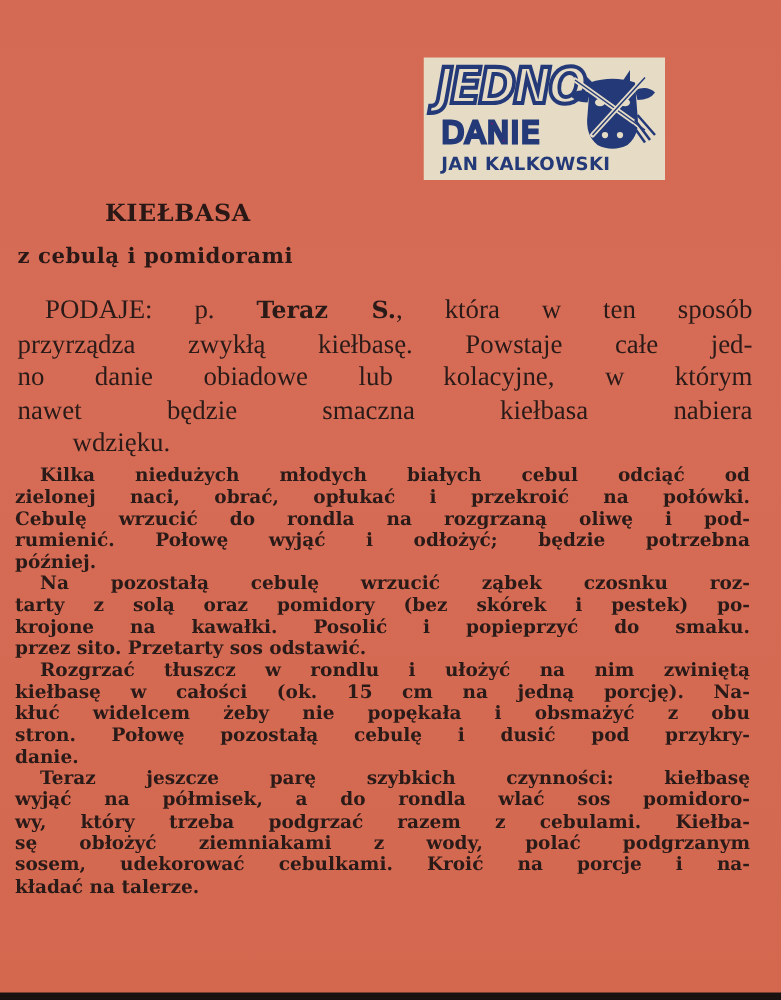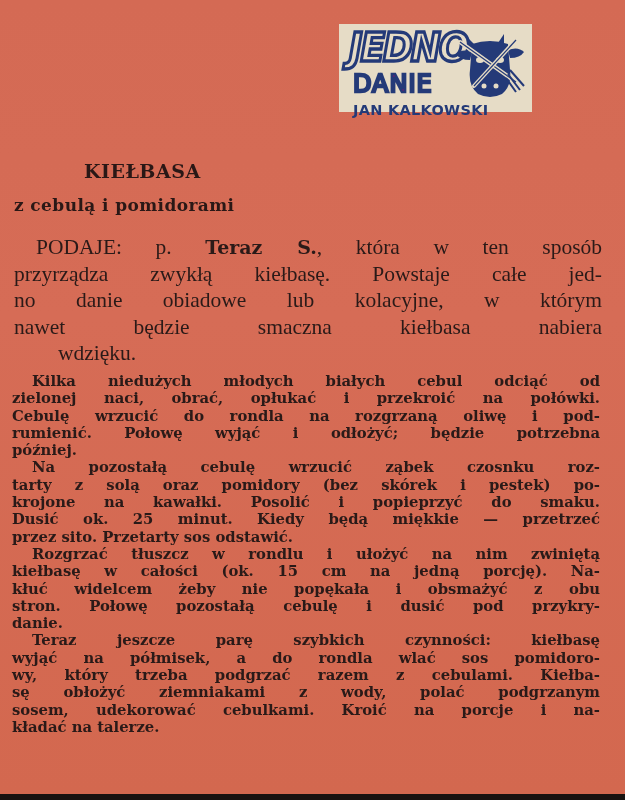--- a/index.html
+++ b/index.html
@@ -26,23 +26,23 @@
       position: absolute;
       left: 0; bottom: 0;
       width: 625px;
       height: 6px;
       background: #1a1210;
     }
     
     .logo {
       position: absolute;
       left: 339px;
-      top: 24px;
+      top: 46px;
       width: 193px;
-      height: 88px;
+      height: 98px;
       background: #e6dcc6;
       box-sizing: border-box;
       color: #243a78;
       font-family: "DejaVu Sans", sans-serif;
     }
     .logo-word1 {
       position: absolute;
       left: 10px;
       top: 6px;
       font-size: 36px;
@@ -201,21 +201,20 @@
       <span class="line indent">Kilka niedużych młodych białych cebul odciąć od</span>
       <span class="line">zielonej naci, obrać, opłukać i przekroić na połówki.</span>
       <span class="line">Cebulę wrzucić do rondla na rozgrzaną oliwę i pod-</span>
       <span class="line">rumienić. Połowę wyjąć i odłożyć; będzie potrzebna</span>
       <span class="line last">później.</span>
     </div>
     <div class="para">
       <span class="line indent">Na pozostałą cebulę wrzucić ząbek czosnku roz-</span>
       <span class="line">tarty z solą oraz pomidory (bez skórek i pestek) po-</span>
       <span class="line">krojone na kawałki. Posolić i popieprzyć do smaku.</span>
-      <span class="line">Dusić ok. 25 minut. Kiedy będą miękkie — przetrzeć</span>
       <span class="line last">przez sito. Przetarty sos odstawić.</span>
     </div>
     <div class="para">
       <span class="line indent">Rozgrzać tłuszcz w rondlu i ułożyć na nim zwiniętą</span>
       <span class="line">kiełbasę w całości (ok. 15 cm na jedną porcję). Na-</span>
       <span class="line">kłuć widelcem żeby nie popękała i obsmażyć z obu</span>
       <span class="line">stron. Połowę pozostałą cebulę i dusić pod przykry-</span>
       <span class="line last">danie.</span>
     </div>
     <div class="para">

